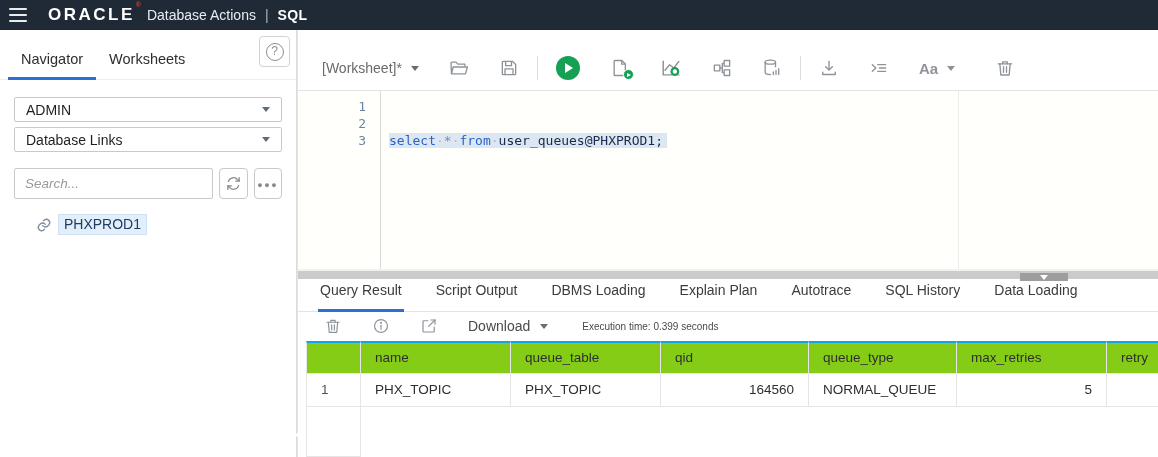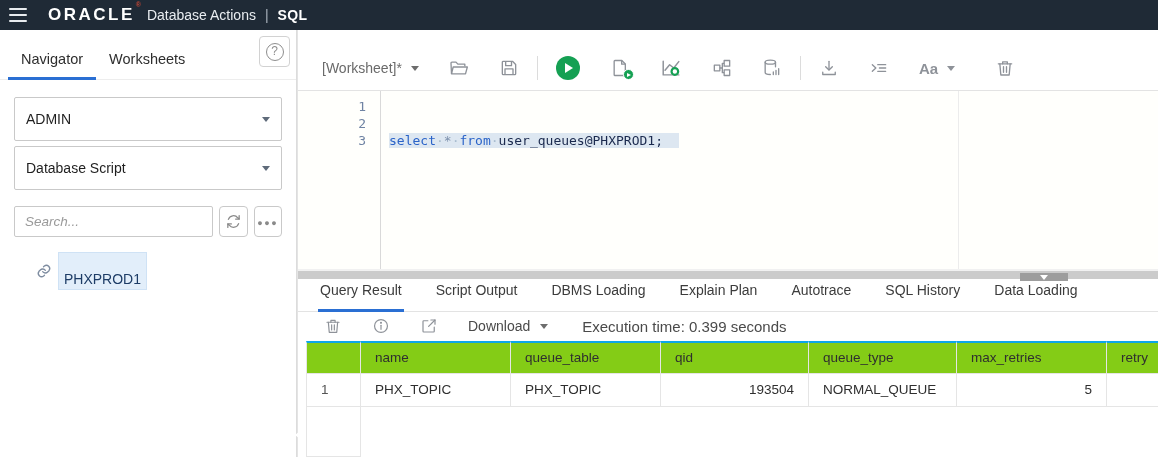--- a/index.html
+++ b/index.html
@@ -25,32 +25,32 @@
   .arr-left { width:0; height:0; border-top:4px solid transparent; border-bottom:4px solid transparent; border-right:5px solid #fff; }
   .main { flex:1; height:100%; display:flex; flex-direction:column; position:relative; background:#fff; }
 
   
   .side-tabs { height:50px; display:flex; align-items:flex-end; padding:0 8px; border-bottom:1px solid #ededed; position:relative; }
   .stab { font-size:14.5px; color:#2e2e2e; padding:0 13px 12px 13px; cursor:pointer; position:relative;text-align:center; }
   .stab.active { font-weight:400; }
   .stab.active::after { content:""; position:absolute; left:0; right:0; bottom:-1px; height:3px; background:#2a6fd3; }
   .help-btn { position:absolute; right:6px; top:6px; width:31px; height:31px; background:#fff; border:1px solid #d2d2d2; border-radius:4px; display:flex; align-items:center; justify-content:center; cursor:pointer; }
   .help-circle { width:18px; height:18px; border:1.5px solid #8e8e8e; border-radius:50%; color:#8e8e8e; font-size:12px; line-height:15px; text-align:center; display:block; }
-  .select-box { margin:0 14px; height:44px; border:1px solid #c9c9c9; border-radius:2px; display:flex; align-items:center; padding:0 11px; font-size:14px; color:#1f1f1f; background:#fff; cursor:pointer;gap:15px; }
+  .select-box { margin:0 14px; height:25px; border:1px solid #c9c9c9; border-radius:2px; display:flex; align-items:center; padding:0 11px; font-size:14px; color:#1f1f1f; background:#fff; cursor:pointer;gap:15px; }
   .select-box .grow { flex:1; }
   .sb-admin { margin-top:17px; }
   .sb-type { margin-top:5px; }
   .caret-down { width:0; height:0; border-left:4.5px solid transparent; border-right:4.5px solid transparent; border-top:5.5px solid #5f6b7a; }
   .search-row { margin:16px 14px 0 14px; display:flex; }
   .search-input { flex:1; height:31px; border:1px solid #c9c9c9; border-radius:2px; padding:0 10px; font-size:13.5px; font-family:"Liberation Sans", sans-serif; color:#333; outline:none; }
   .search-input::placeholder { font-style:italic; color:#9a9a9a; }
   .sq-btn { width:31px; height:31px; margin-left:6px; background:#fff; border:1px solid #c9c9c9; border-radius:4px; display:flex; align-items:center; justify-content:center; color:#8a8a8a; cursor:pointer; }
   .sq-btn.ellipsis { font-size:9px; letter-spacing:1.5px; color:#8a8a8a; padding-top:2px; }
   .tree-item { margin:15px 0 0 36px; display:flex; align-items:center; cursor:pointer; }
-  .tree-label { margin-left:6px; background:#e2eefa; border:1px solid #cfe2f5; color:#1d3c66; font-size:14px; padding:18px 5px 2px 5px; }
+  .tree-label { margin-left:6px; background:#e2eefa; border:1px solid #cfe2f5; color:#1d3c66; font-size:14px; padding:1px 5px 2px 5px; }
   .icon { display:inline-flex; align-items:center; justify-content:center; }
   .icon svg { display:block; }
 
   
   .ws-toolbar { height:61px; display:flex; align-items:center; padding:16px 0 0 24px; border-bottom:1px solid #e3e3e3; background:#fff; }
   .ws-select { display:flex; align-items:center; color:#6a6a6a; font-size:14px; cursor:pointer; }
   .ws-select .caret-down { margin-left:9px; border-top-color:#6d6d6d; }
   .tbtn { margin-left:30px; color:#8e9299; cursor:pointer; position:relative; display:inline-flex;font-weight:bold; }
   .tsep { width:1px; height:24px; background:#dcdcdc; margin-left:18px; }
   .tsep + .tbtn { margin-left:18px; }
@@ -60,42 +60,42 @@
   .mini-play::after { content:""; width:0; height:0; border-top:2.5px solid transparent; border-bottom:2.5px solid transparent; border-left:4px solid #fff; margin-left:1px; }
   .aa-label { font-size:15px; color:#8e9299; }
   .aa-group { display:flex; align-items:center; }
   .aa-group .caret-down { margin-left:9px; border-top-color:#8e9299; }
   .trash-gap { margin-left:40px; }
 
   
   .editor { flex:1; display:flex; position:relative; background:#fffffc; overflow:hidden; }
   .gutter { width:83px; border-right:1px solid #d9d9d9; padding:7px 14px 0 0; text-align:right; font-family:"DejaVu Sans Mono", monospace; font-size:13px; line-height:17px; color:#6f83a3; background:#fffffc; }
   .code-area { flex:1; padding:7px 0 0 8px; font-family:"DejaVu Sans Mono", monospace; font-size:13px; line-height:17px; white-space:pre; }
-  .code-sel { background:#dde7f1; padding-right:16px; }
+  .code-sel { background:#dde7f1; padding-right:4px; }
   .tok-kw { color:#2a63c8; }
   .tok-op { color:#7d91ad; }
   .tok-id { color:#1b2a4e; }
   .tok-ws { color:#a9bdcf; }
   .ruler { position:absolute; left:660px; top:0; bottom:0; width:1px; background:#ececec; }
 
   
   .h-splitter { height:10px; background:#cbcbcb; border-top:2px solid #f1f1f1; position:relative; cursor:row-resize; }
   .h-handle { position:absolute; left:722px; top:2px; width:48px; height:8px; background:#9d9d9d; display:flex; align-items:center; justify-content:center; }
   .arr-down { width:0; height:0; border-left:4.5px solid transparent; border-right:4.5px solid transparent; border-top:5px solid #fff; }
 
   
   .results { flex:1; display:flex; flex-direction:column; background:#fff; overflow:hidden; }
   .r-tabs { height:43px; display:flex; align-items:flex-end; padding-left:20px; border-bottom:1px solid #e3e3e3; }
   .rtab { font-size:14px; color:#3c3c3c; padding:0 2px 13px 2px; margin-right:30px; cursor:pointer; position:relative; white-space:nowrap; }
   .rtab.active::after { content:""; position:absolute; left:0; right:0; bottom:-1px; height:3px; background:#2a6fd3; }
   .r-toolbar { height:38px; display:flex; align-items:center; padding-left:26px; }
   .rbtn { color:#8e9299; cursor:pointer; display:inline-flex; margin-right:30px; }
   .dl-group { display:flex; align-items:center; color:#4a4a4a; font-size:14px; cursor:pointer; margin-right:22px; }
   .dl-group .caret-down { margin-left:10px; border-top-color:#6d6d6d; }
-  .exec-time { font-size:15px; color:#4a4a4a; margin-left:12px; }
+  .exec-time { font-size:10px; color:#4a4a4a; margin-left:12px; }
 
   
   .grid { margin-left:8px; font-size:13.5px; color:#2f2f2f; }
   .g-row { display:flex; }
   .g-cell { border-right:1px solid #e5e5e5; border-bottom:1px solid #e5e5e5; height:33px; display:flex; align-items:center; padding:0 14px; overflow:hidden; white-space:nowrap; }
   .g-head .g-cell { background:#84cc16; border-top:2px solid #0ea5e9; }
   .g-head .g-cell:first-child, .g-body .g-num { border-left:1px solid #e5e5e5; }
   .g-num { width:55px; background:#f0f0f0; color:#555; justify-content:flex-start; }
   .c-name { width:150px; } .c-qt { width:150px; } .c-qid { width:148px; }
   .c-type { width:148px; } .c-mr { width:150px; } .c-retry { flex:1; min-width:0; border-right:none; }
@@ -130,21 +130,21 @@
           <span class="help-circle">?</span>
         </button>
       </div>
 
       <div class="select-box sb-admin">
         <span class="grow">ADMIN</span>
         <span class="caret-down"></span>
       </div>
 
       <div class="select-box sb-type">
-        <span class="grow">Database Script</span>
+        <span class="grow">Database Links</span>
         <span class="caret-down"></span>
       </div>
 
       <div class="search-row">
         <input class="search-input" type="text" placeholder="Search..." style="">
         <button class="sq-btn">
           <span class="icon">
             <svg width="17" height="17" viewBox="0 0 24 24" fill="none" stroke="currentColor" stroke-width="1.8" stroke-linecap="round" stroke-linejoin="round">
               <path d="M4.8 9a7.6 7.6 0 0 1 13.2-2.2L20 8.6"></path>
                 <path d="M20 3.6v5h-5"></path>
@@ -357,21 +357,21 @@
             <div class="g-cell c-qt">queue_table</div>
             <div class="g-cell c-qid">qid</div>
             <div class="g-cell c-type">queue_type</div>
             <div class="g-cell c-mr">max_retries</div>
             <div class="g-cell c-retry">retry</div>
           </div>
           <div class="g-row g-body">
             <div class="g-cell g-num">1</div>
             <div class="g-cell c-name">PHX_TOPIC</div>
             <div class="g-cell c-qt">PHX_TOPIC</div>
-            <div class="g-cell c-qid num-r">193504</div>
+            <div class="g-cell c-qid num-r">164560</div>
             <div class="g-cell c-type">NORMAL_QUEUE</div>
             <div class="g-cell c-mr num-r">5</div>
             <div class="g-cell c-retry"></div>
           </div>
         </div>
         <div class="g-empty"></div>
       </section>
 
     </main>
   </div>

